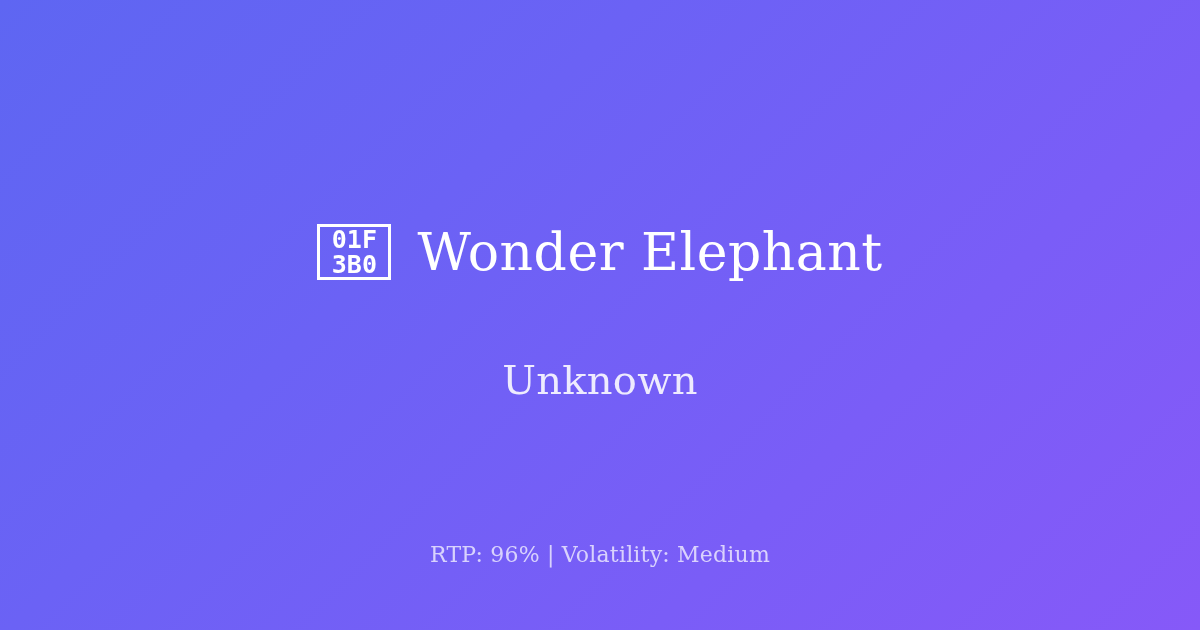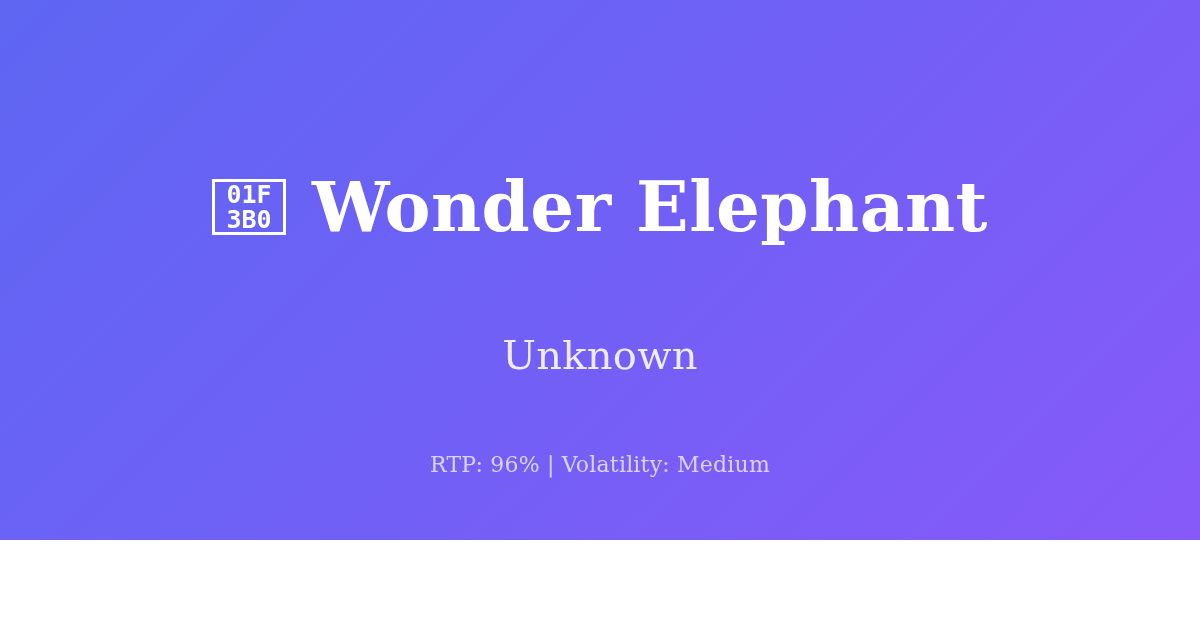--- a/index.html
+++ b/index.html
@@ -9,21 +9,21 @@
   body {
     width: 1200px;
     height: 630px;
     overflow: hidden;
     font-family: "Liberation Serif", "DejaVu Serif", serif;
   }
 
   .og-card {
     position: relative;
     width: 1200px;
-    height: 540px;
+    height: 630px;
     box-sizing: border-box;
     display: flex;
     flex-direction: column;
     align-items: center;
     justify-content: center;
     background: linear-gradient(135deg, #5e66f2 0%, #6b62f5 35%, #7a5df7 70%, #8659f8 100%);
   }
 
   
   .title-row {
@@ -51,22 +51,22 @@
     letter-spacing: 0px;
     color: #ffffff;
     flex: 0 0 auto;
   }
   .tofu-row {
     display: block;
   }
 
   .game-title {
     font-family: "DejaVu Serif", "Liberation Serif", serif;
-    font-size: 69px;
-    font-weight: 700;
+    font-size: 52px;
+    font-weight: 400;
     color: #ffffff;
     letter-spacing: 0.5px;
     white-space: nowrap;
     line-height: 1.05;
   }
 
   .game-subtitle {
     margin-top: 44px;
     font-family: "DejaVu Serif", "Liberation Serif", serif;
     font-size: 40px;

